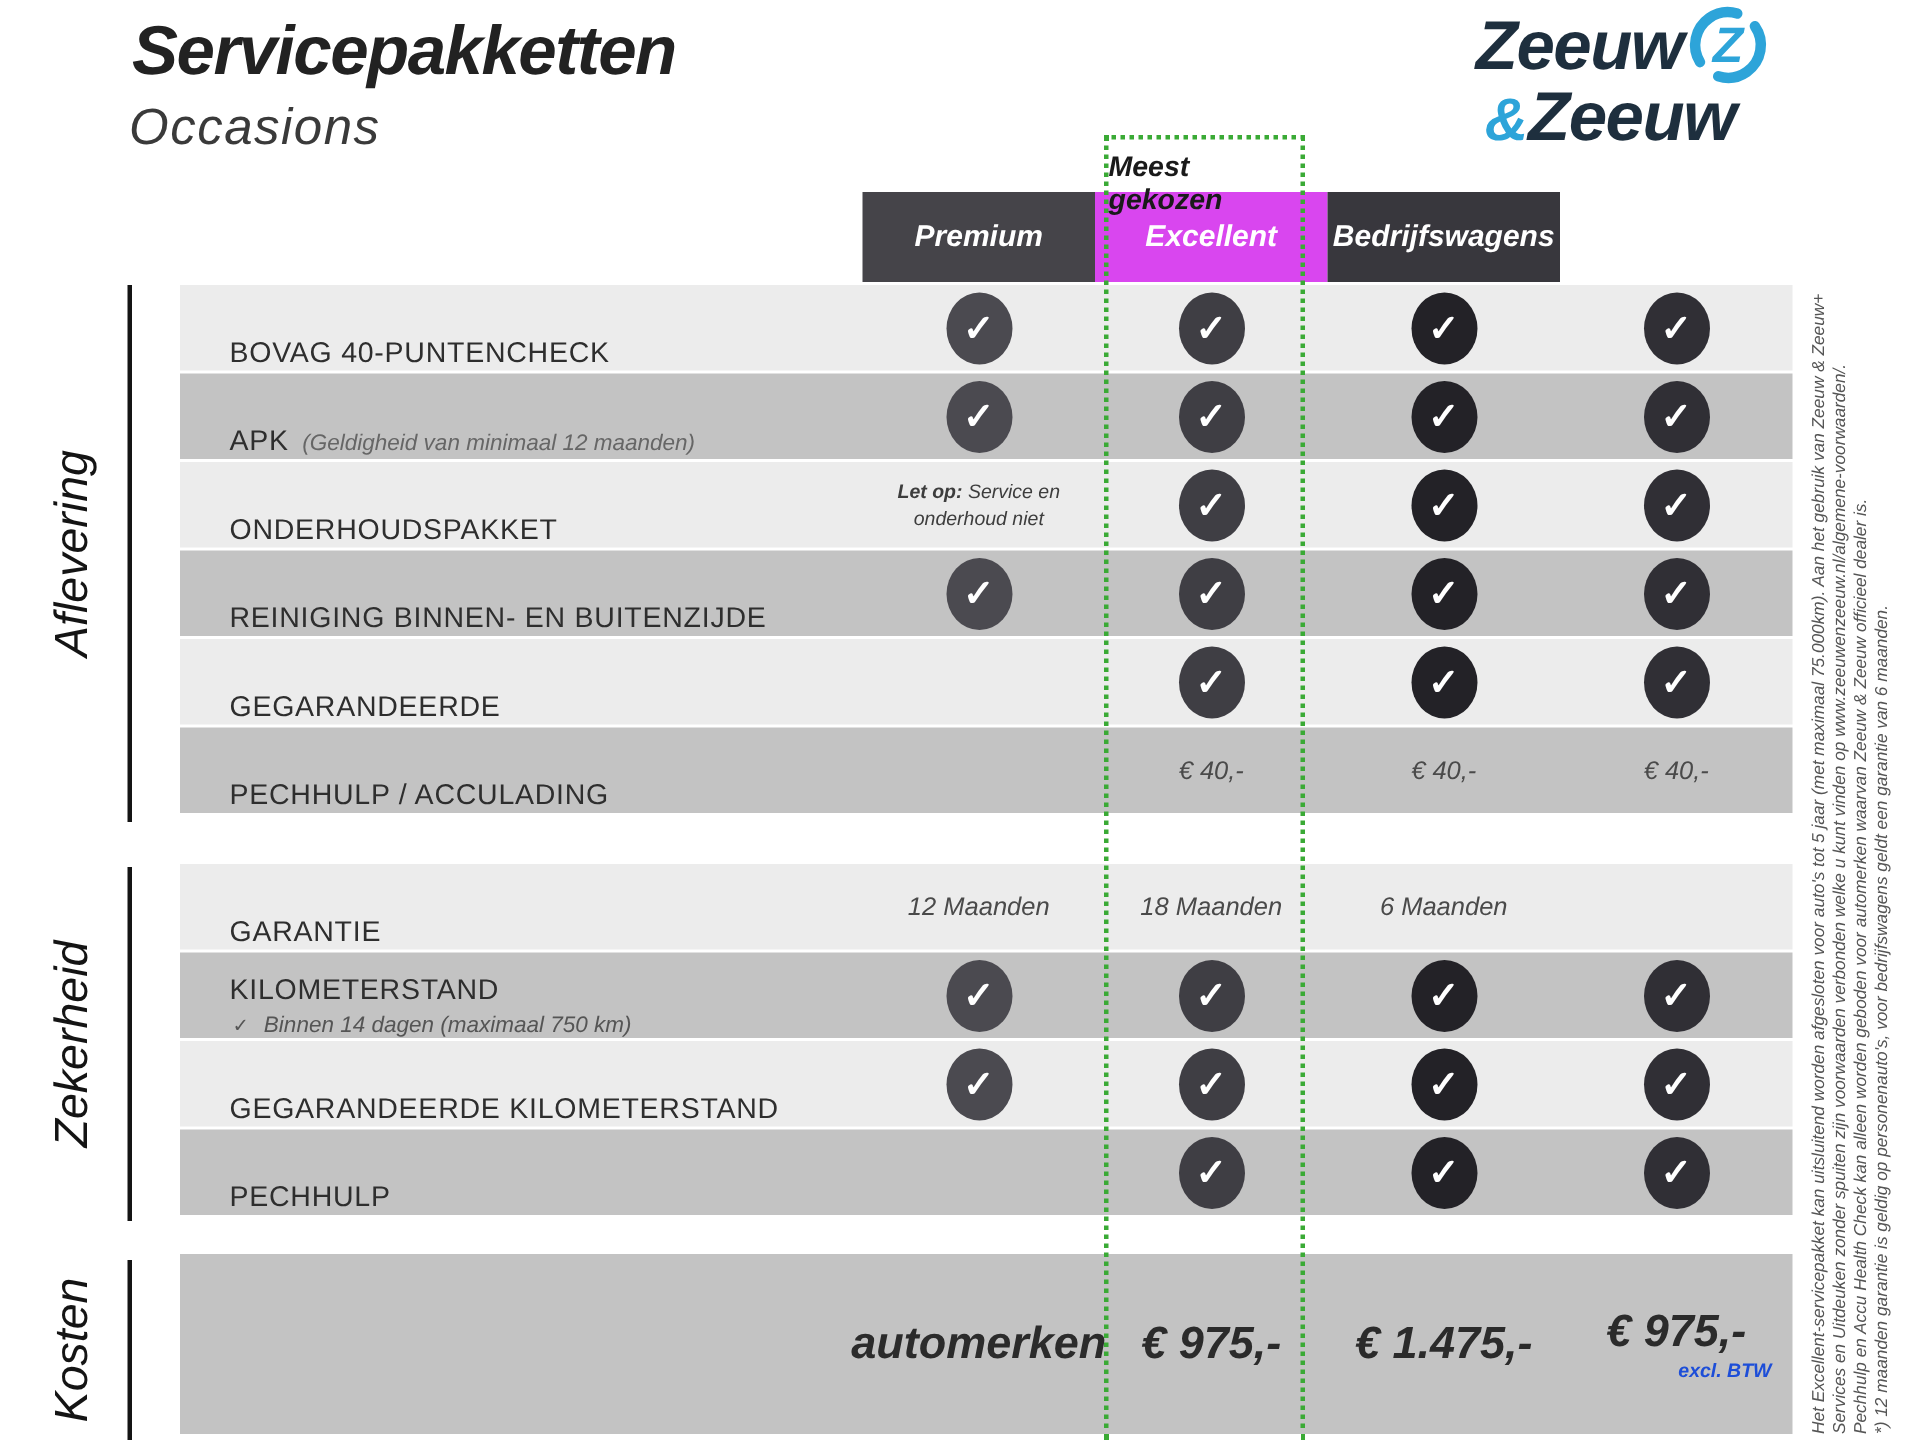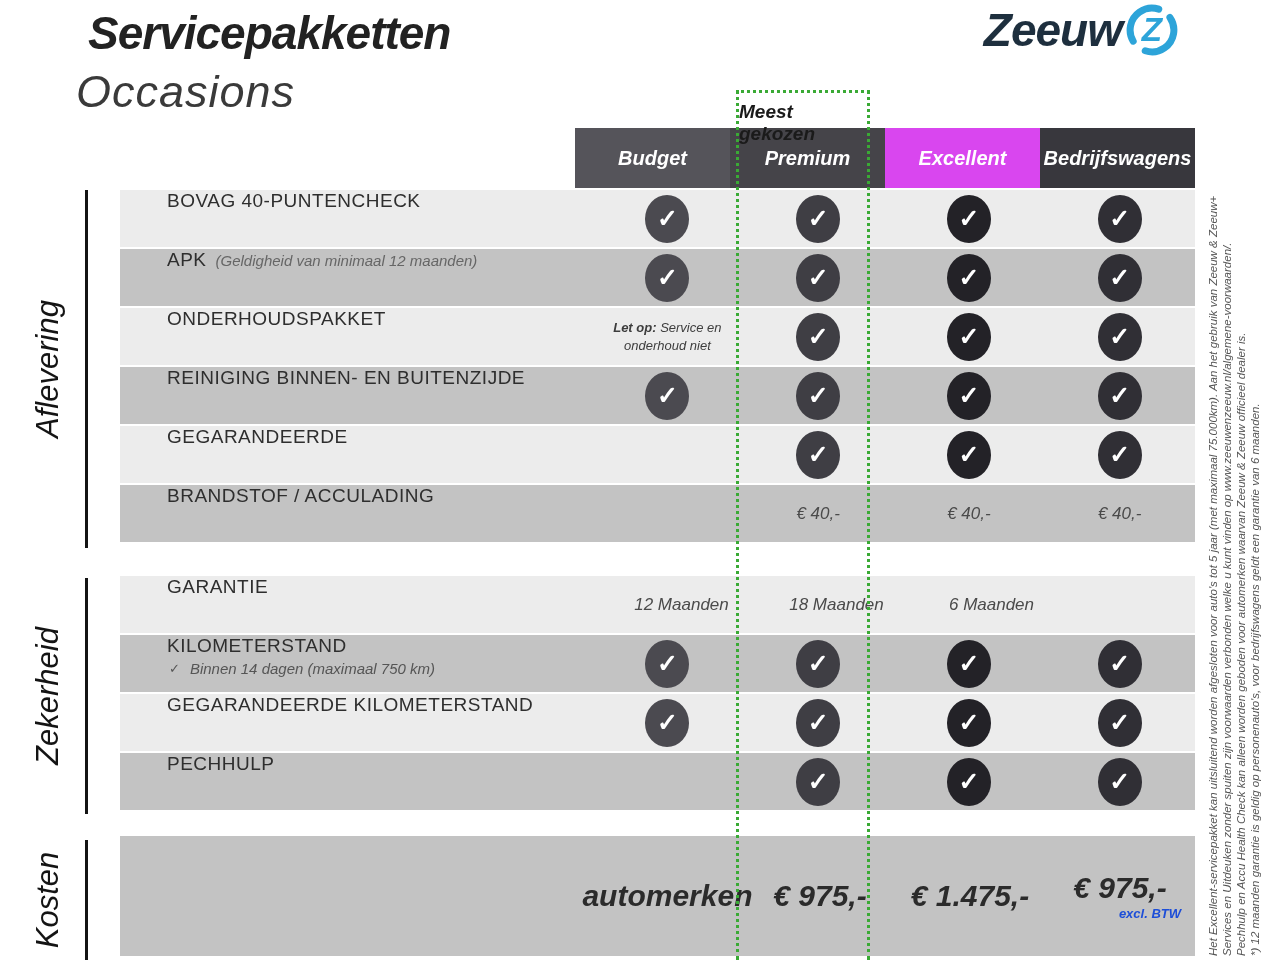--- a/index.html
+++ b/index.html
@@ -6,22 +6,22 @@
   body{
     width:1280px;height:960px;position:relative;overflow:hidden;
     background:#ffffff;font-family:"Liberation Sans",sans-serif;color:#2e2e2e;
   }
   
   .page-title{
     position:absolute;left:88px;top:6px;
     font-size:46px;font-weight:bold;font-style:italic;color:#222;letter-spacing:-1px;
   }
   .page-subtitle{
-    position:absolute;left:76px;top:66px;
-    font-size:45px;font-style:italic;font-weight:normal;color:#3a3a3a;letter-spacing:1px;
+    position:absolute;left:86px;top:66px;
+    font-size:34px;font-style:italic;font-weight:normal;color:#3a3a3a;letter-spacing:1px;
   }
   
   .logo{position:absolute;right:100px;top:2px;text-align:left;line-height:1;}
   .logo-line1{display:flex;align-items:center;}
   .logo-word{font-size:46px;font-weight:bold;font-style:italic;color:#1e2f3e;letter-spacing:-1px;}
   .logo-mark{width:56px;height:56px;margin-left:2px;}
   .logo-line2{margin-top:-4px;margin-left:6px;}
   .logo-amp{font-size:40px;font-weight:bold;font-style:italic;color:#2da4d9;}
   .logo-word2{font-size:46px;font-weight:bold;font-style:italic;color:#1e2f3e;letter-spacing:-1px;}
   
@@ -44,22 +44,22 @@
     color:#fff;font-size:20px;font-weight:bold;font-style:italic;
   }
   .section{margin:0;}
   .sec-1{margin-top:34px;}
   .sec-2{margin-top:26px;}
   .row{display:flex;height:57px;margin-top:2px;align-items:stretch;}
   .row.light{background:#ececec;}
   .row.dark{background:#c3c3c3;}
   .cost-row{height:120px;}
   .row-label{
-    width:455px;box-sizing:border-box;padding-left:18px;
-    display:flex;flex-direction:column;justify-content:flex-start;margin-left:29px;
+    width:455px;box-sizing:border-box;padding-left:33px;
+    display:flex;flex-direction:column;justify-content:flex-end;
   }
   .label-line{display:flex;align-items:baseline;}
   .label-text{font-size:19px;color:#2e2e2e;letter-spacing:.5px;}
   .label-note{font-size:15px;font-style:italic;color:#666;margin-left:9px;}
   .label-subnote{font-size:15px;font-style:italic;color:#555;margin-top:3px;margin-left:2px;display:flex;align-items:center;}
   .subnote-check{font-size:13px;color:#555;margin-right:10px;font-style:normal;}
   .cell{width:155px;display:flex;flex-direction:column;align-items:center;justify-content:center;}
   .check{
     width:44px;height:48px;border-radius:50%;
     display:flex;align-items:center;justify-content:center;
@@ -92,29 +92,31 @@
 <div class="page-subtitle">Occasions</div>
 
 <div class="logo">
   <div class="logo-line1">
     <span class="logo-word">Zeeuw</span>
     <svg class="logo-mark" viewBox="0 0 64 64">
       <circle cx="32" cy="32" r="25" fill="none" stroke="#2da4d9" stroke-width="8" stroke-dasharray="62 18 60 17" stroke-linecap="round" transform="rotate(-35 32 32)"></circle>
       <text x="32" y="45" font-size="38" font-weight="bold" font-style="italic" text-anchor="middle" fill="#2da4d9" font-family="Liberation Sans, sans-serif">Z</text>
     </svg>
   </div>
+  <div class="logo-line2">
+    <span class="logo-amp">&amp;</span><span class="logo-word2">Zeeuw</span>
+  </div>
 </div>
 
 <div class="premium-outline">
   <div class="most-chosen">Meest gekozen</div>
 </div>
 
 <div class="table">
   <div class="col-headers" id="col-headers">
-      <div class="hcell" style="background: rgb(85, 84, 90);">Budget</div>
       <div class="hcell" style="background: rgb(69, 68, 73);">Premium</div>
       <div class="hcell" style="background: #d946ef;">Excellent</div>
       <div class="hcell" style="background: rgb(56, 55, 61);">Bedrijfswagens</div>
     </div>
   <div id="table-body">
       <div class="section sec-0">
         <div class="row light">
           <div class="row-label">
             <div class="label-line">
               <span class="label-text">BOVAG 40-PUNTENCHECK</span>
@@ -204,21 +206,21 @@
           <div class="cell">
             <div class="check" style="background: rgb(35, 34, 39);">✓</div>
           </div>
           <div class="cell">
             <div class="check" style="background: rgb(48, 47, 53);">✓</div>
           </div>
         </div>
         <div class="row dark">
           <div class="row-label">
             <div class="label-line">
-              <span class="label-text">BRANDSTOF / ACCULADING</span>
+              <span class="label-text">PECHHULP / ACCULADING</span>
             </div>
           </div>
           <div class="cell"></div>
           <div class="cell">
             <span class="cell-text">€ 40,-</span>
           </div>
           <div class="cell">
             <span class="cell-text">€ 40,-</span>
           </div>
           <div class="cell">

